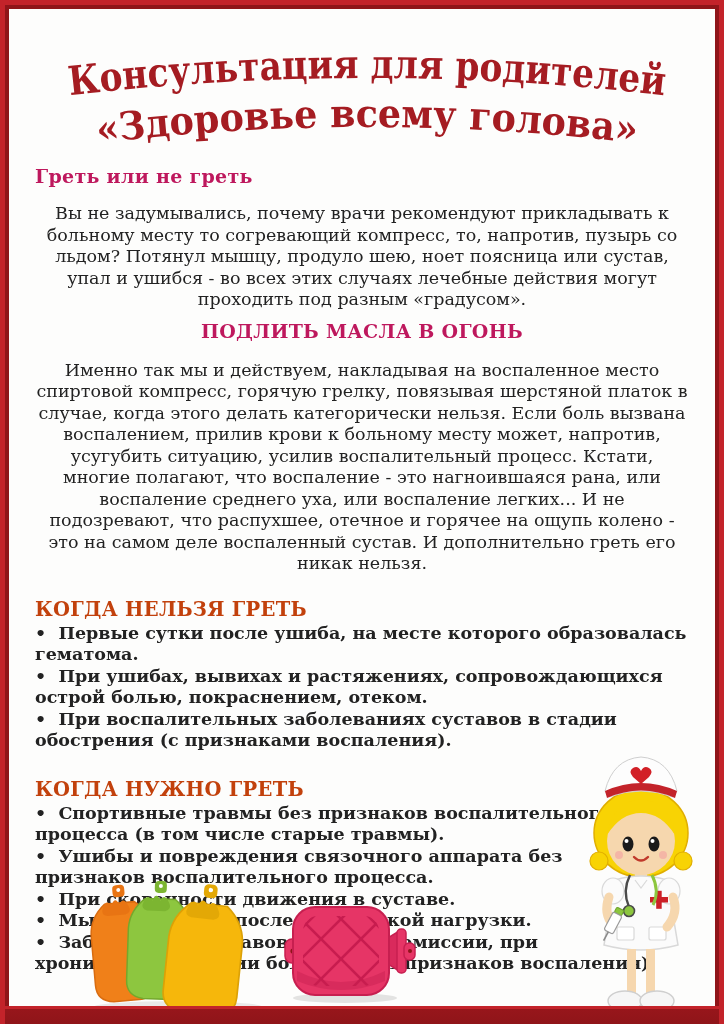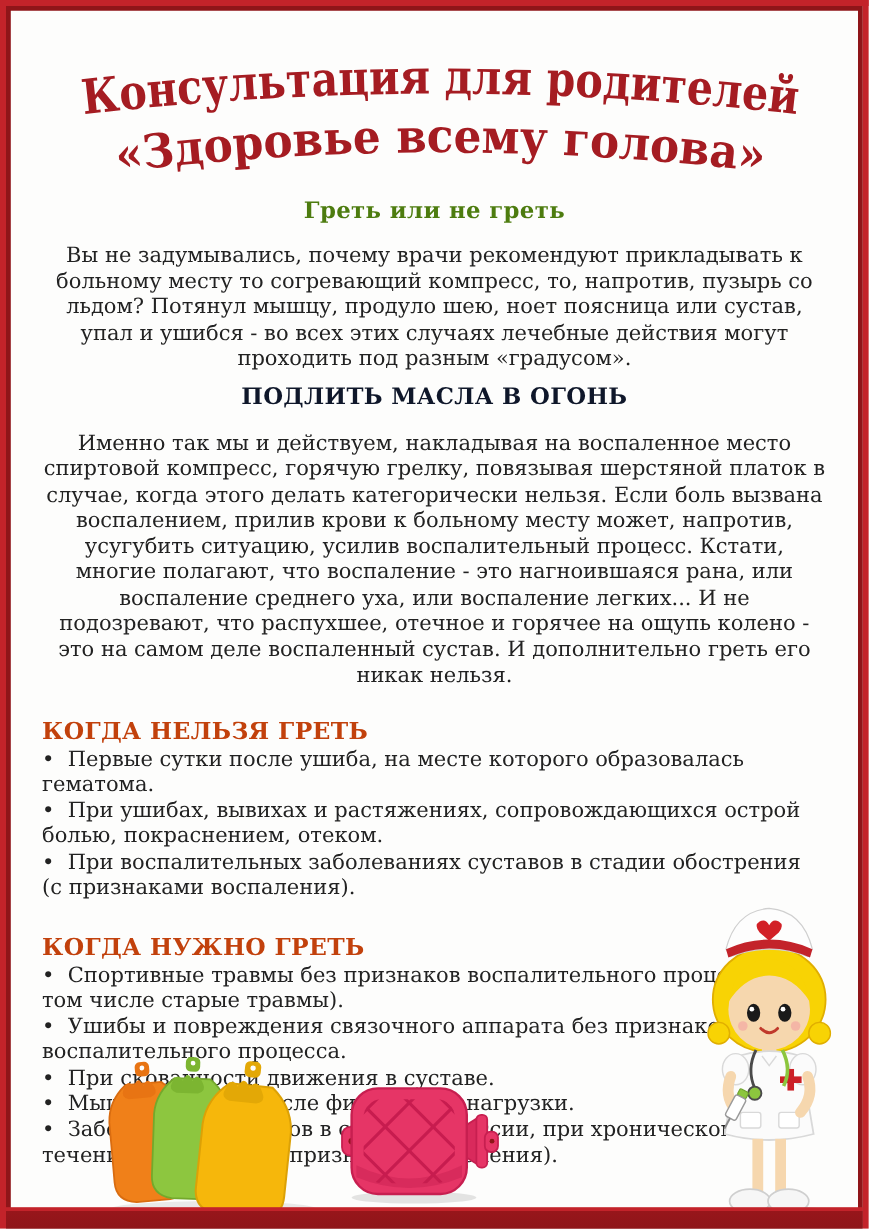--- a/index.html
+++ b/index.html
@@ -20,57 +20,57 @@
     padding:9px 30px 0 30px;
   }
   .title-svg{display:block;margin:16px auto 0 auto;}
   .title-text{
     font-family:"DejaVu Serif","Liberation Serif",serif;
     font-weight:bold;
     fill:#a51c22;
   }
   .subtitle{
     margin-top:9px;
-    text-align:center;
+    text-align:left;
     font-weight:bold;
     font-size:19px;
-    color:#4d7c0f;
+    color:#be185d;
     letter-spacing:.3px;
   }
   .body-text{
     margin:16px 0 0 0;
     font-size:17.5px;
     line-height:21.5px;
     text-align:center;
   }
   .body-text.tight{margin-top:18px;}
   .center-heading{
     margin:9px 0 0 0;
     text-align:center;
     font-size:19px;
     line-height:22px;
     font-weight:bold;
-    color:#0f172a;
+    color:#be185d;
     letter-spacing:.3px;
   }
   .left-heading{
     margin:24px 0 2px 0;
     text-align:left;
     font-size:19.5px;
     line-height:22px;
     font-weight:bold;
     color:#c2410c;
     letter-spacing:.3px;
   }
   .left-heading.second{margin-top:27px;}
   .bullet-list{margin:0;padding:0;list-style:none;}
   .bullet-list li{
     font-size:17.5px;
     line-height:21.5px;
-    margin:0;padding:0;
+    margin:0;padding:0;font-weight:bold;
   }
   .bullet-list li::before{
     content:"\2022\00A0\00A0";
     color:#222;
   }
   .bullet-list.narrow{max-width:630px;}
   .art{position:absolute;z-index:3;}
   #fleece-bottles{left:68px;top:868px;}
   #rubber-bottle{left:278px;top:896px;}
   #nurse{left:568px;top:742px;}

